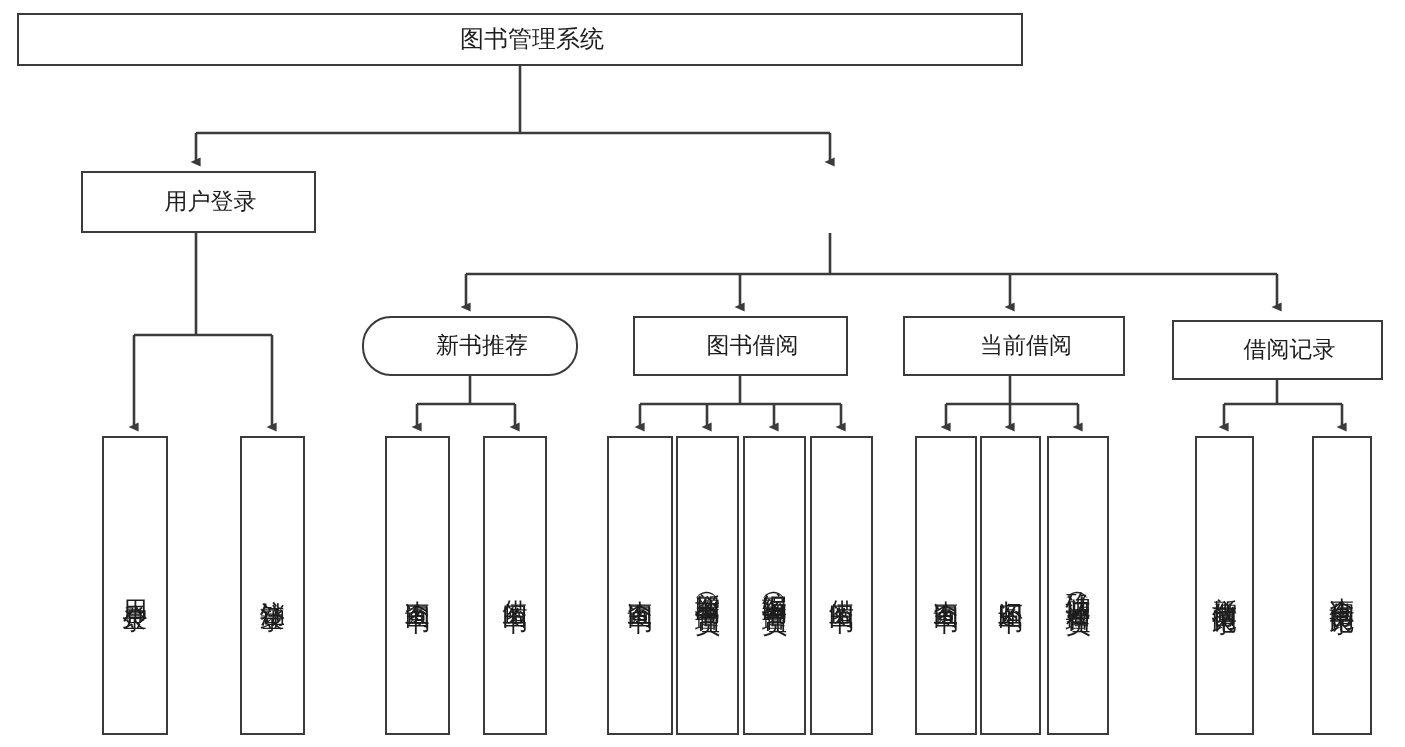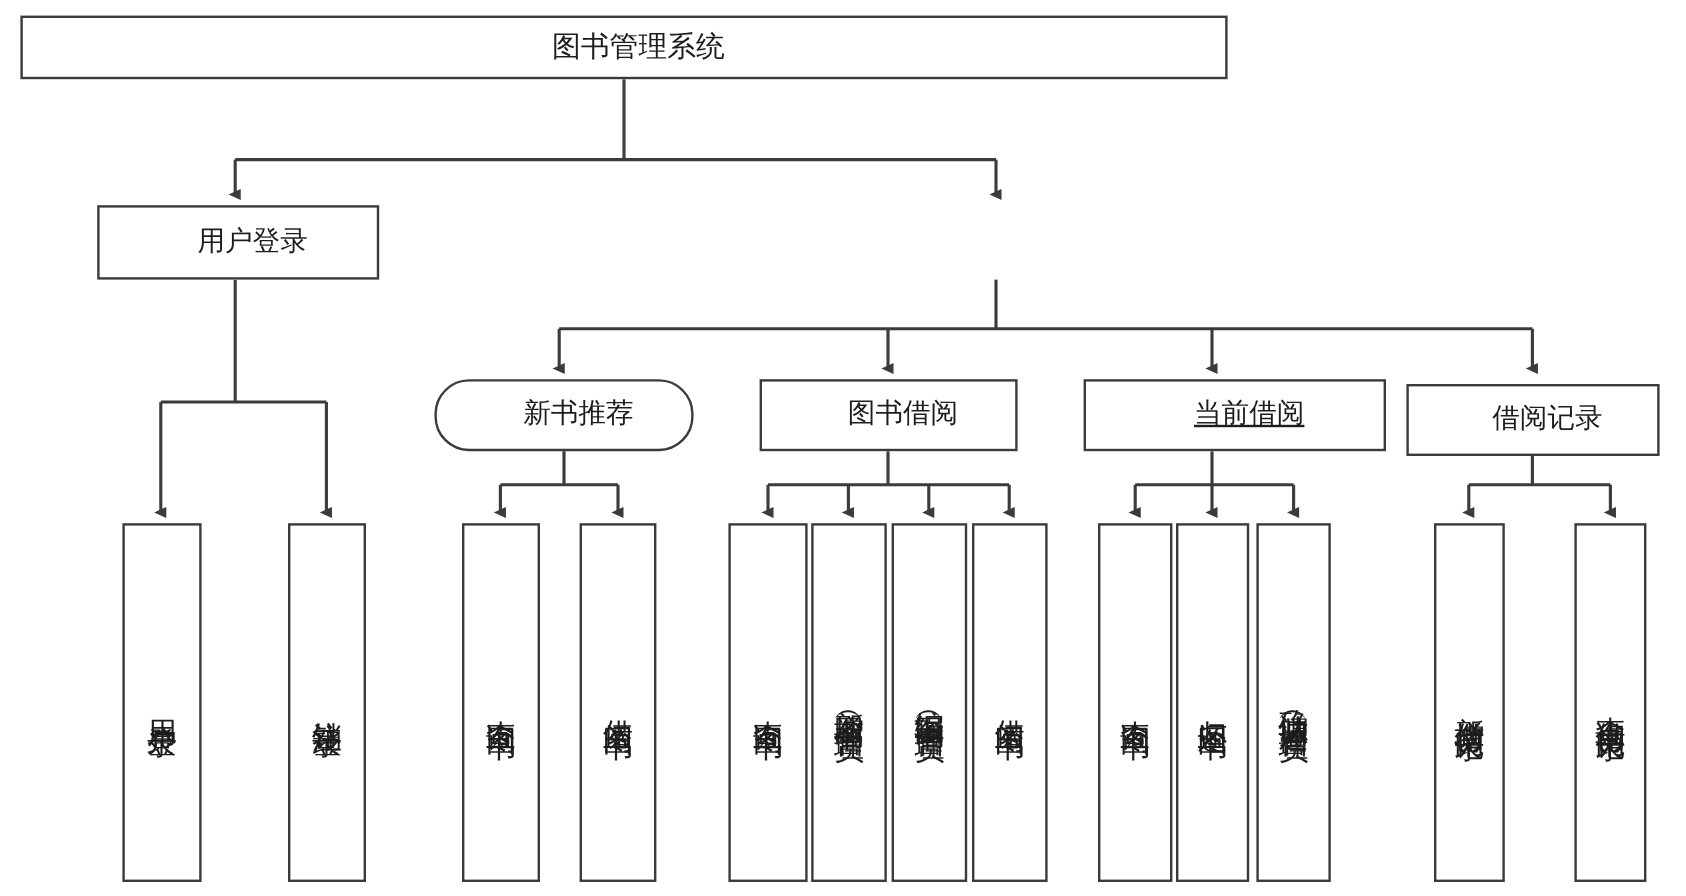--- a/index.html
+++ b/index.html
@@ -144,21 +144,21 @@
 
 
   <div class="node horiz" style="left:362px; top:316px; width:216px; height:60px;border-radius:29px;">
     <span class="label">新书推荐</span>
   </div>
 
   <div class="node horiz" style="left:633px; top:316px; width:215px; height:60px;">
     <span class="label">图书借阅</span>
   </div>
 
-  <div class="node horiz" style="left:903px; top:316px; width:252px; height:60px;text-decoration:underline;">
+  <div class="node horiz" style="left:903px; top:316px; width:222px; height:60px;">
     <span class="label">当前借阅</span>
   </div>
 
   <div class="node horiz" style="left:1172px; top:320px; width:211px; height:60px;">
     <span class="label">借阅记录</span>
   </div>
 
   <div class="node vert" style="left:102px; top:436px; width:66px; height:299px;">
     <span class="label">用户登录</span>
   </div>

